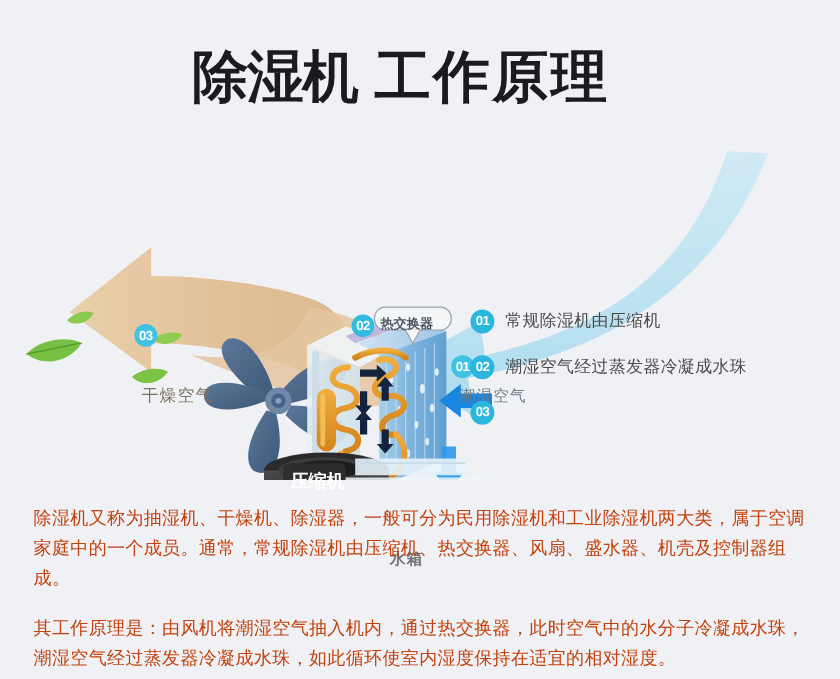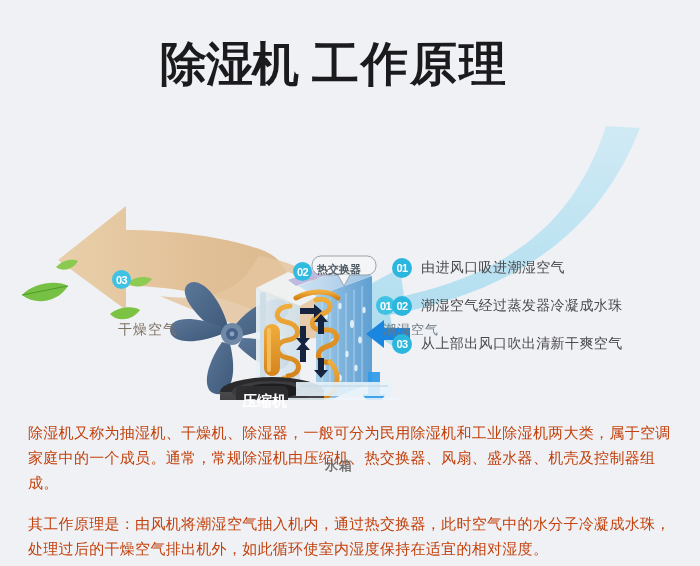--- a/index.html
+++ b/index.html
@@ -274,30 +274,29 @@
     <div class="dlabel" id="label-tank">水箱</div>
 
     <div class="dnum" id="dnum-03">03</div>
     <div class="dnum" id="dnum-02">02</div>
     <div class="dnum" id="dnum-01">01</div>
   </div>
 
   <div class="legend">
     <div class="legend-item">
       <div class="legend-badge">01</div>
-      <div class="legend-text">由进风口吸进潮湿空气</div>
+      <div class="legend-text">常规除湿机由压缩机</div>
     </div>
     <div class="legend-item">
       <div class="legend-badge">02</div>
       <div class="legend-text">潮湿空气经过蒸发器冷凝成水珠</div>
     </div>
     <div class="legend-item">
       <div class="legend-badge">03</div>
-      <div class="legend-text">从上部出风口吹出清新干爽空气</div>
     </div>
   </div>
 
   <div class="body-copy">
     <p class="para">除湿机又称为抽湿机、干燥机、除湿器，一般可分为民用除湿机和工业除湿机两大类，属于空调家庭中的一个成员。通常，常规除湿机由压缩机、热交换器、风扇、盛水器、机壳及控制器组成。</p>
-    <p class="para">其工作原理是：由风机将潮湿空气抽入机内，通过热交换器，此时空气中的水分子冷凝成水珠，处理过后的干燥空气排出机外，如此循环使室内湿度保持在适宜的相对湿度。</p>
+    <p class="para">其工作原理是：由风机将潮湿空气抽入机内，通过热交换器，此时空气中的水分子冷凝成水珠，潮湿空气经过蒸发器冷凝成水珠，如此循环使室内湿度保持在适宜的相对湿度。</p>
   </div>
 
 </div>
 
 </body></html>

